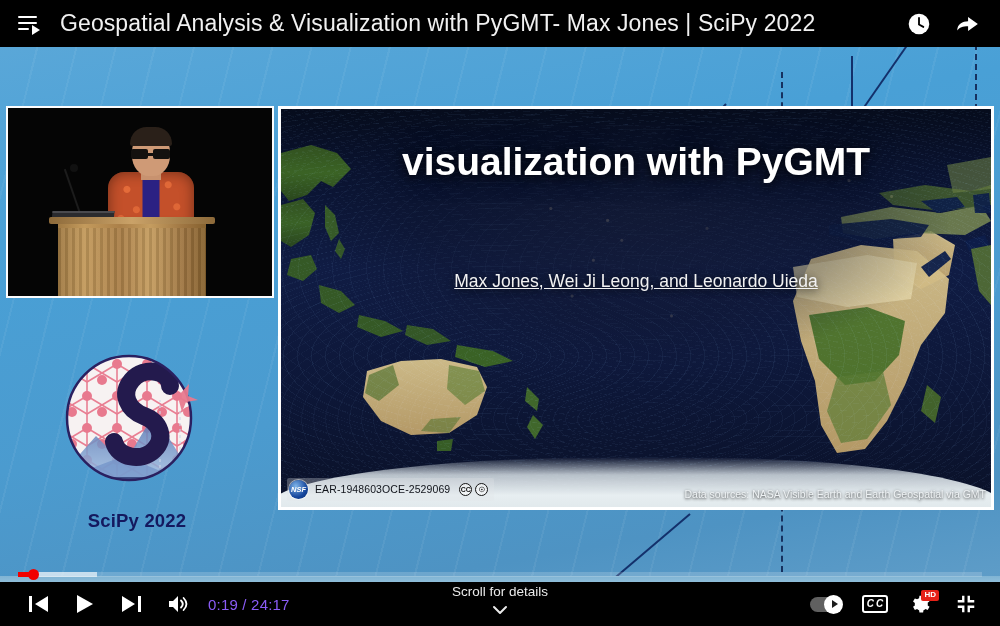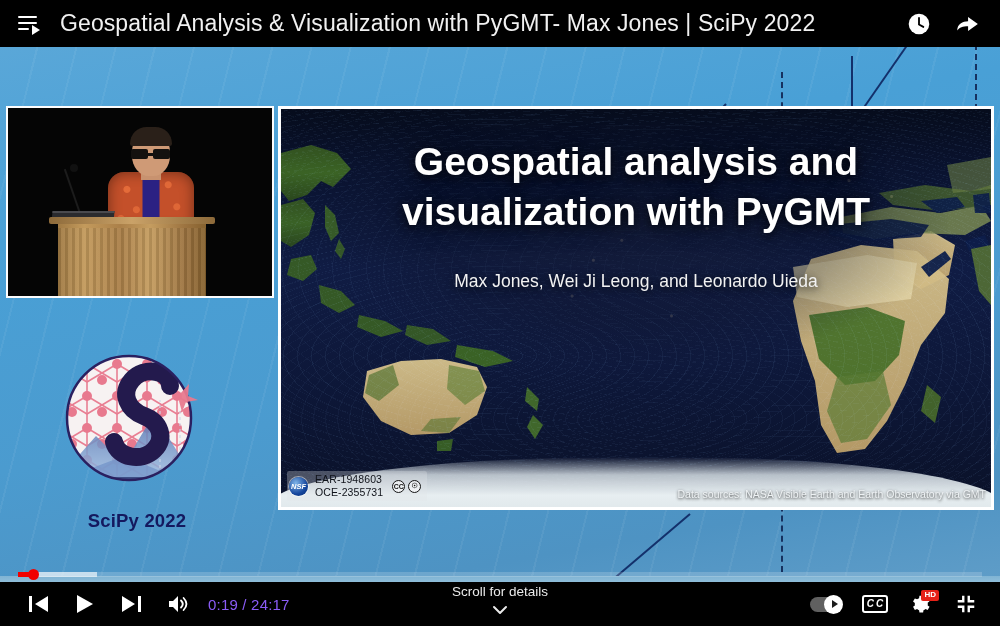--- a/index.html
+++ b/index.html
@@ -188,34 +188,35 @@
   .slide-title {
     position:absolute; left: 0; right: 0; top: 28px; text-align:center;
     color:#ffffff; font-size: 39px; font-weight: 700; line-height: 1.28;
     text-shadow: 0 2px 10px rgba(0,0,0,.75), 0 0 26px rgba(0,0,0,.6);
     padding: 0 60px;
   }
   .slide-authors {
     position:absolute; left:0; right:0; top: 162px; text-align:center;
     color:#f2f2f2; font-size: 17.5px; font-weight: 400;
     text-shadow: 0 2px 8px rgba(0,0,0,.8);
+    text-decoration: underline;
   }
   .grants {
     position:absolute; left: 6px; bottom: 6px;
     display:flex; align-items:center; gap:7px;
     background: rgba(225,230,232,.30); padding: 2px 6px 2px 2px; border-radius:2px;
   }
   .nsf-seal {
     width: 19px; height:19px; border-radius:50%;
     background: radial-gradient(circle at 36% 32%, #7fb4e8, #14459c 62%, #0a2d6e);
     display:flex; align-items:center; justify-content:center;
     color:#fff; font-size:7.5px; font-weight:700; font-style:italic;
     flex:0 0 auto; box-shadow: 0 0 0 1px rgba(255,255,255,.5);
   }
-  .grant-lines { display:flex; flex-direction:column; line-height:1.22; }
+  .grant-lines { display:flex; line-height:1.22; }
   .grant-lines span { color:#10131a; font-size:10.5px; letter-spacing:.1px; }
   .cc-badges { display:flex; gap:3px; align-items:center; margin-left:2px; }
   .cc-b {
     width:13px; height:13px; border-radius:50%; border:1.3px solid #141414;
     color:#141414; font-size:7px; font-weight:700;
     display:flex; align-items:center; justify-content:center;
     background: rgba(255,255,255,.55);
   }
   .datasrc {
     position:absolute; right: 5px; bottom: 7px;
@@ -487,38 +488,37 @@
 
       <path d="M666 56 L710 48 L710 80 L672 84 Z" fill="#6b7f45" opacity=".6"></path>
     </svg>
 
     <div class="ocean-swirl"></div>
     <div class="night-lights"></div>
     <div class="antarctica"></div>
     <div class="slide-glow"></div>
 
     <div class="slide-title">
-      <div>Geospatial analysis and</div>
       <div>visualization with PyGMT</div>
     </div>
     <div class="slide-authors">Max Jones, Wei Ji Leong, and Leonardo Uieda</div>
 
     <div class="grants">
       <div class="nsf-seal">NSF</div>
       <div class="grant-lines">
         <span>EAR-1948603</span>
-        <span>OCE-2355731</span>
+        <span>OCE-2529069</span>
       </div>
       <div class="cc-badges">
         <div class="cc-b">CC</div>
         <div class="cc-b">☉</div>
       </div>
     </div>
 
-    <div class="datasrc">Data sources: NASA Visible Earth and Earth Observatory via GMT</div>
+    <div class="datasrc">Data sources: NASA Visible Earth and Earth Geospatial via GMT</div>
   </div>
 
   <div class="progress-zone">
     <div class="prog-track">
       <div class="prog-buffer" style="width:8.2%"></div>
       <div class="prog-played" style="width:1.55%"></div>
       <div class="prog-knob" style="left:calc(1.55% - 5px)"></div>
     </div>
   </div>
 

